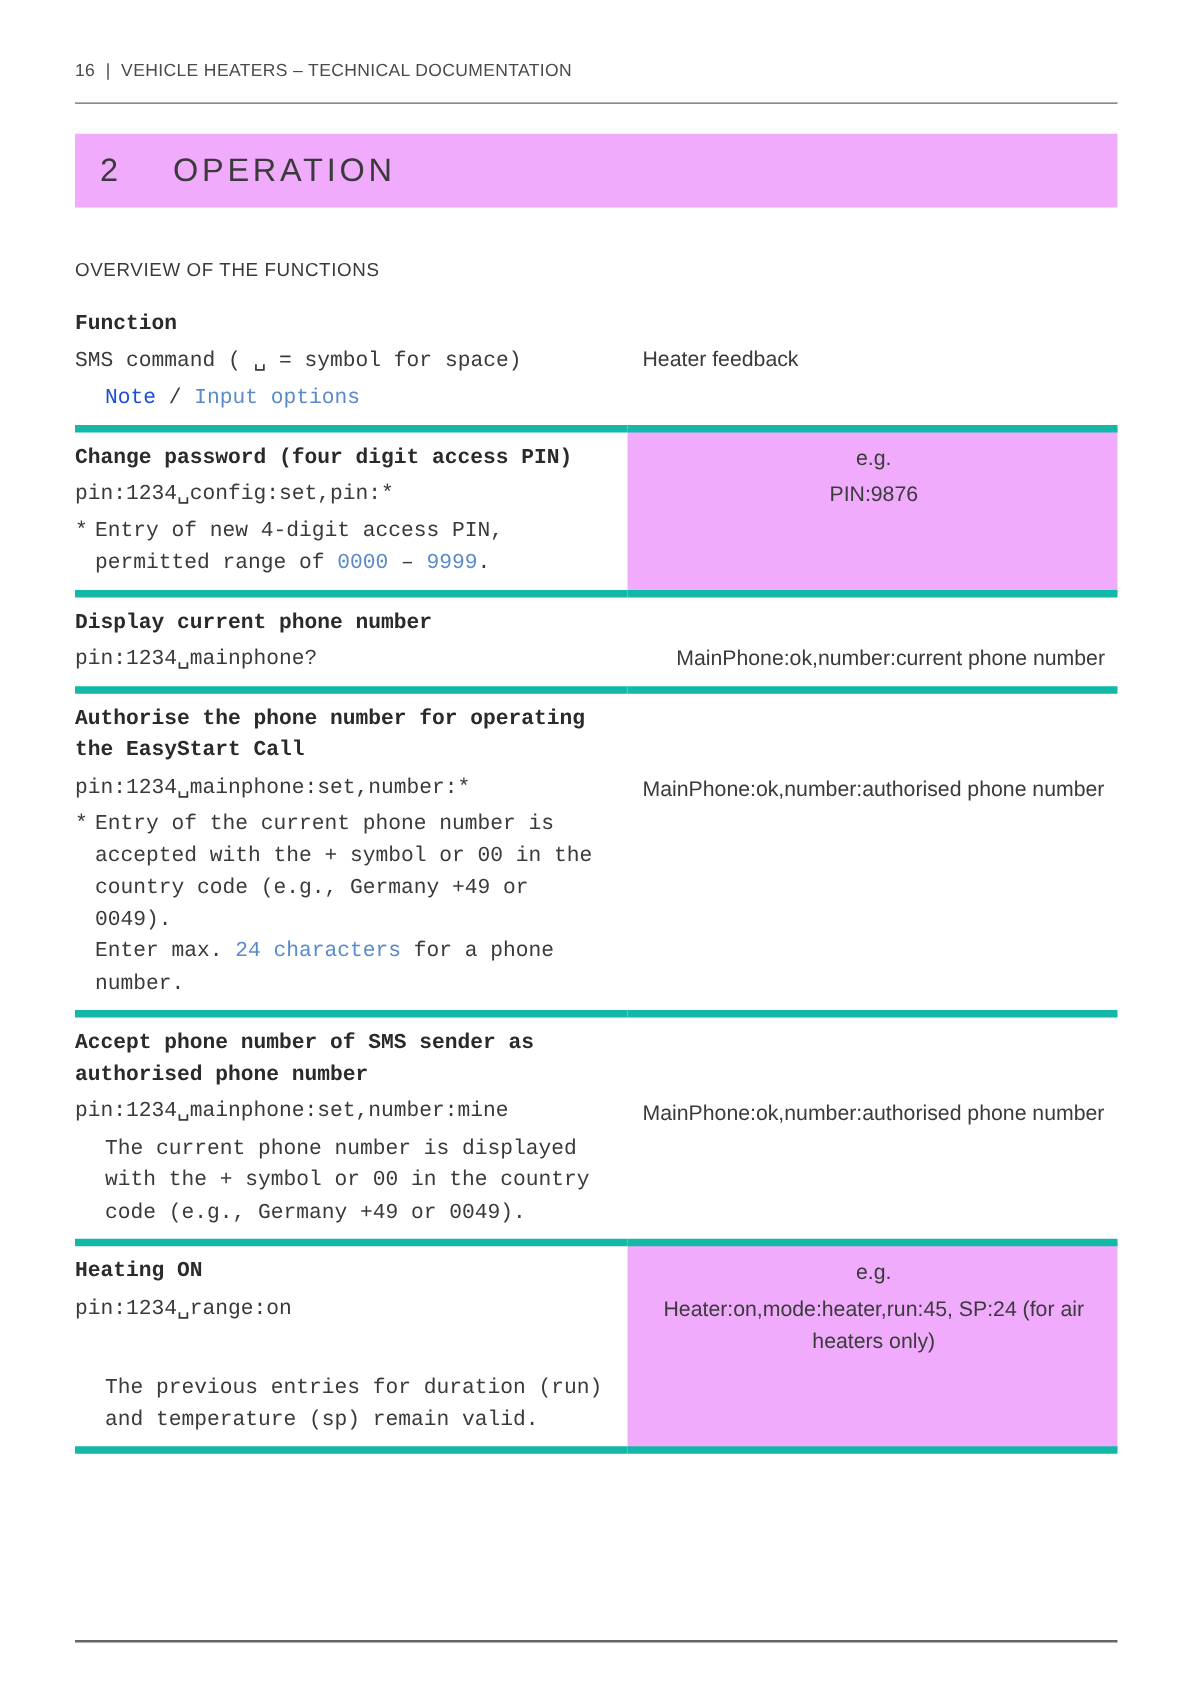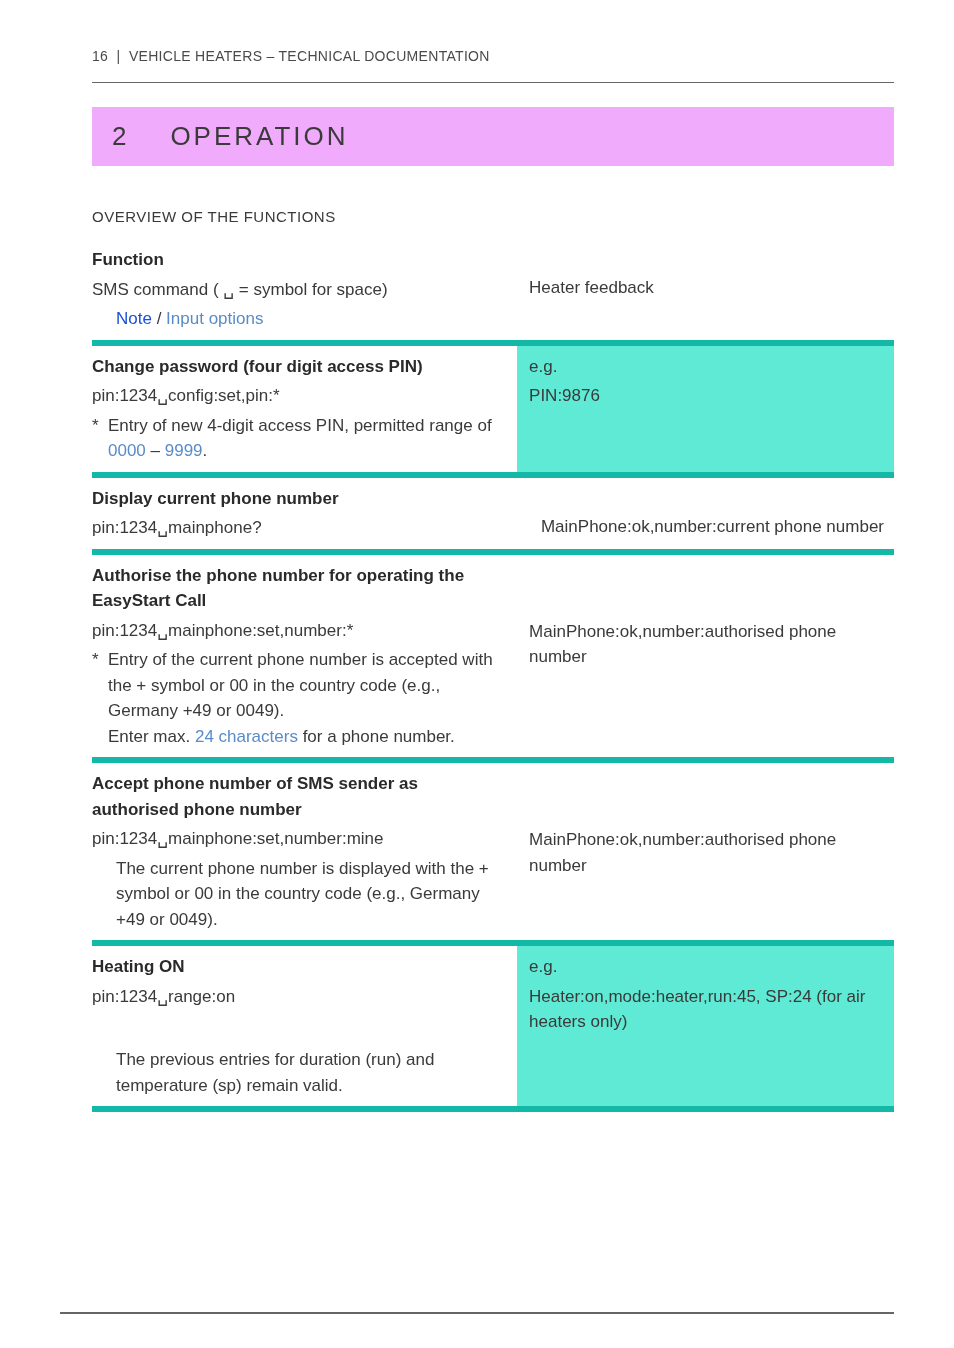--- a/index.html
+++ b/index.html
@@ -5,21 +5,21 @@
   * { box-sizing: border-box; margin: 0; padding: 0; }
   body {
     font-family: "Helvetica Neue", Arial, sans-serif;
     background: #fff;
     color: #3a3a3a;
     width: 954px;
     height: 1348px;
     position: relative;
   }
   .page {
-    padding: 48px 60px 30px 92px;
+    padding: 48px 60px 30px 60px;
   }
   .header-line {
     font-size: 14px;
     letter-spacing: 0.3px;
     color: #4a4a4a;
     margin-bottom: 18px;
   }
   .hr-thin {
     border: none;
     border-top: 1px solid #666;
@@ -47,31 +47,31 @@
   table {
     width: 100%;
     border-collapse: collapse;
     font-size: 17px;
     line-height: 1.5;
   }
   td {
     vertical-align: top;
     padding: 8px 10px 8px 0;
   }
-  td.left { width: 53%; padding-right: 12px; }
+  td.left { width: 53%; padding-right: 12px; font-family: Liberation Mono, monospace; }
   td.right { width: 47%; padding-left: 12px; }
   tr.section-sep td { border-top: 6px solid #14b8a6; }
   .bold { font-weight: 700; color: #2a2a2a; }
   .note-indent { padding-left: 24px; display: block; margin-top: 4px; }
   .star-row { display: flex; margin-top: 4px; }
   .star { width: 16px; flex-shrink: 0; }
   .star-text { flex: 1; }
   .blue { color: #5a8bc9; }
   .red { color: #1d4ed8; }
-  td.shade { background: #5eead4; }
+  td.shade { background: #f0abfc; text-align: center; }
   .cmd { margin-top: 4px; }
   .footer-rule {
     position: absolute;
     left: 60px;
     right: 60px;
     bottom: 34px;
     border-top: 2px solid #666;
   }
 </style>
 </head>

